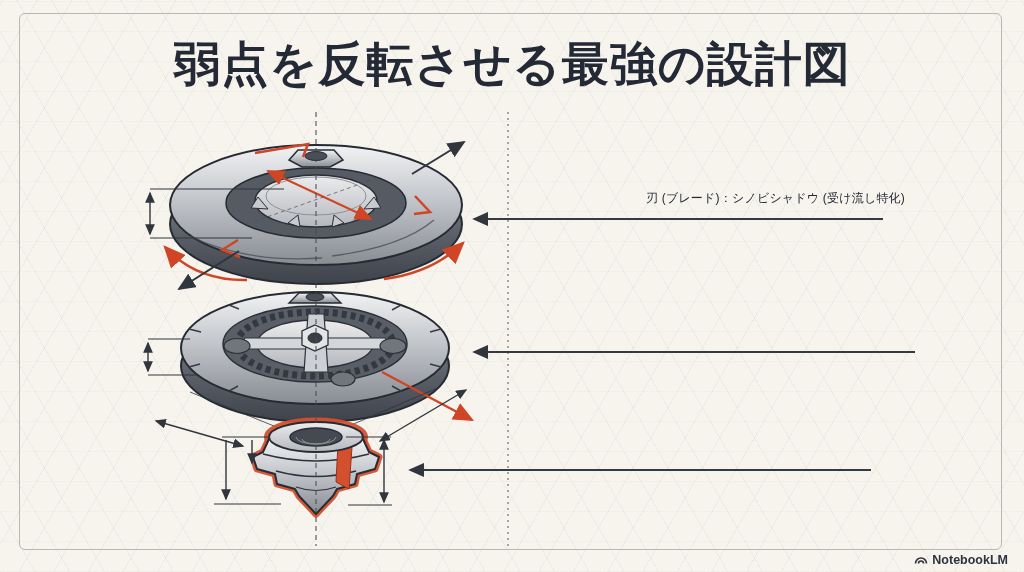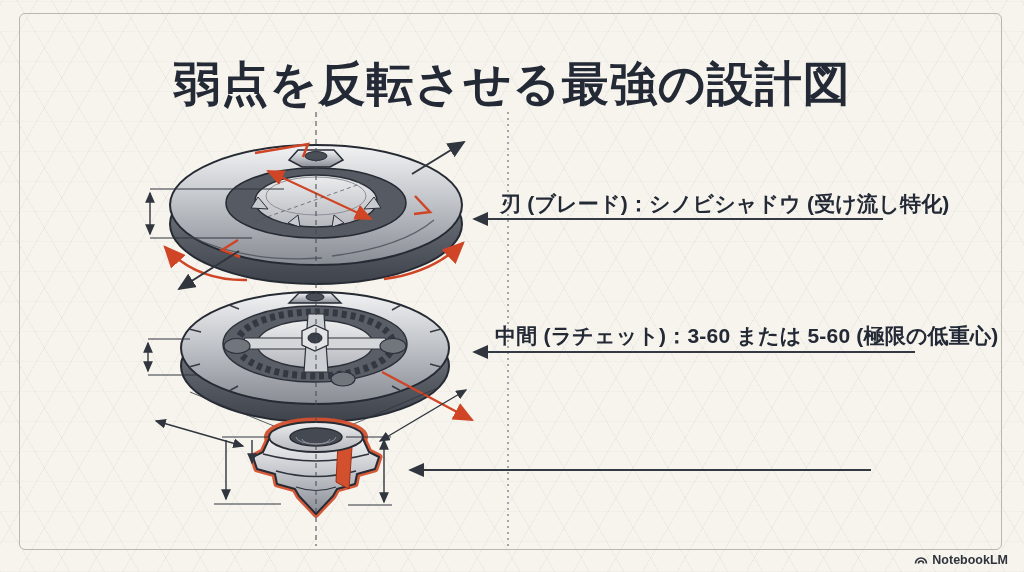--- a/index.html
+++ b/index.html
@@ -12,24 +12,24 @@
       repeating-linear-gradient(-60deg, rgba(168,174,186,.13) 0px, rgba(168,174,186,.13) 1px, transparent 1px, transparent 30px),
       repeating-linear-gradient(0deg, rgba(168,174,186,.07) 0px, rgba(168,174,186,.07) 1px, transparent 1px, transparent 30px);
   }
   .frame{
     position:absolute;left:19px;top:13px;width:983px;height:537px;
     border:1.5px solid #b9b8b0;border-radius:6px;box-sizing:border-box;
     pointer-events:none;
   }
   .title{
     position:absolute;left:0;top:33px;width:100%;text-align:center;
-    font-size:47px;font-weight:800;letter-spacing:1px;color:#242936;margin-top:20px;
+    font-size:47px;font-weight:800;letter-spacing:1px;color:#242936;
   }
   .callout{
-    position:absolute;text-align:right;font-size:21px;font-weight:700;
+    position:absolute;text-align:right;font-size:12px;font-weight:400;
     color:#242936;letter-spacing:.2px;white-space:nowrap;
   }
   .callout.c1{left:500px;top:190px;width:405px;}
   .callout.c2{left:495px;top:322px;width:440px;}
   .callout.c3{left:490px;top:441px;width:400px;}
   .diagram-svg{position:absolute;left:0;top:0;}
   .brand{
     position:absolute;right:16px;bottom:5px;display:flex;align-items:center;gap:4px;
     color:#2f343c;font-size:12.5px;font-weight:700;
   }
@@ -169,21 +169,20 @@
     </g>
 
     <line x1="316" y1="112" x2="316" y2="546" stroke="#454a53" stroke-width="1.3" stroke-dasharray="5 4" opacity=".8"></line>
 
     <line x1="883" y1="219" x2="474" y2="219" stroke="#343a44" stroke-width="1.8" marker-end="url(#ah)"></line>
     <line x1="915" y1="352" x2="474" y2="352" stroke="#343a44" stroke-width="1.8" marker-end="url(#ah)"></line>
     <line x1="871" y1="470" x2="410" y2="470" stroke="#343a44" stroke-width="1.8" marker-end="url(#ah)"></line>
   </svg>
 
   <div class="callout c1">刃 (ブレード)：シノビシャドウ (受け流し特化)</div>
-  <div class="callout c2">中間 (ラチェット)：3-60 または 5-60 (極限の低重心)</div>
 
   <div class="brand">
     <svg width="14" height="12" viewBox="0 0 14 12">
       <path d="M1.5,9.5 A5.5,5.5 0 0 1 12.5,9.5" fill="none" stroke="#2f343c" stroke-width="1.6"></path>
       <path d="M4.5,9.5 A2.5,2.5 0 0 1 9.5,9.5" fill="none" stroke="#2f343c" stroke-width="1.6"></path>
     </svg>
     <span>NotebookLM</span>
   </div>
 
 </div>

